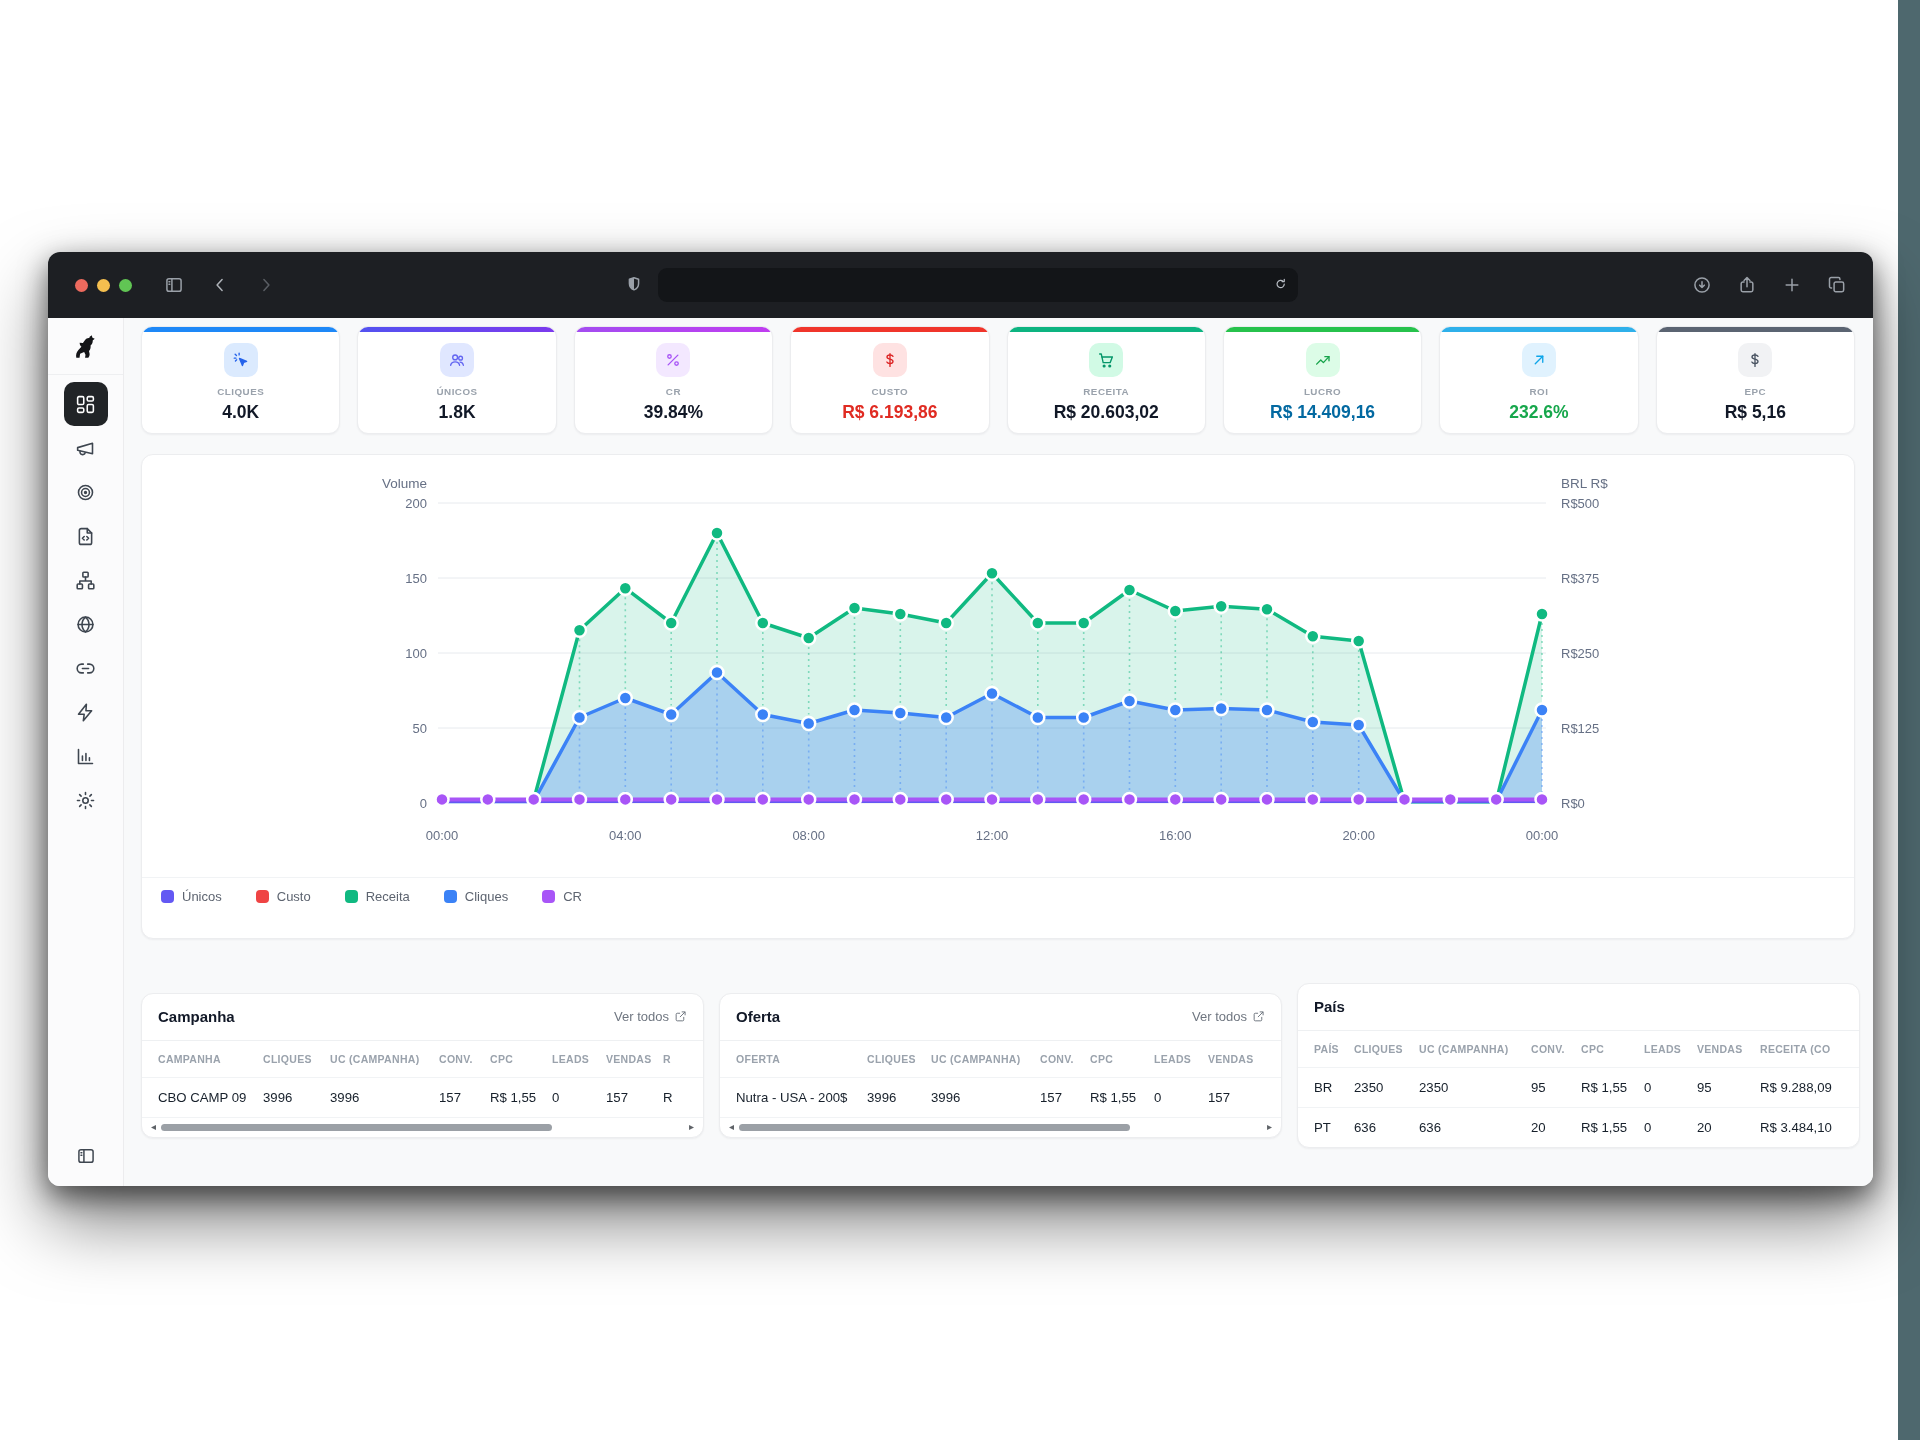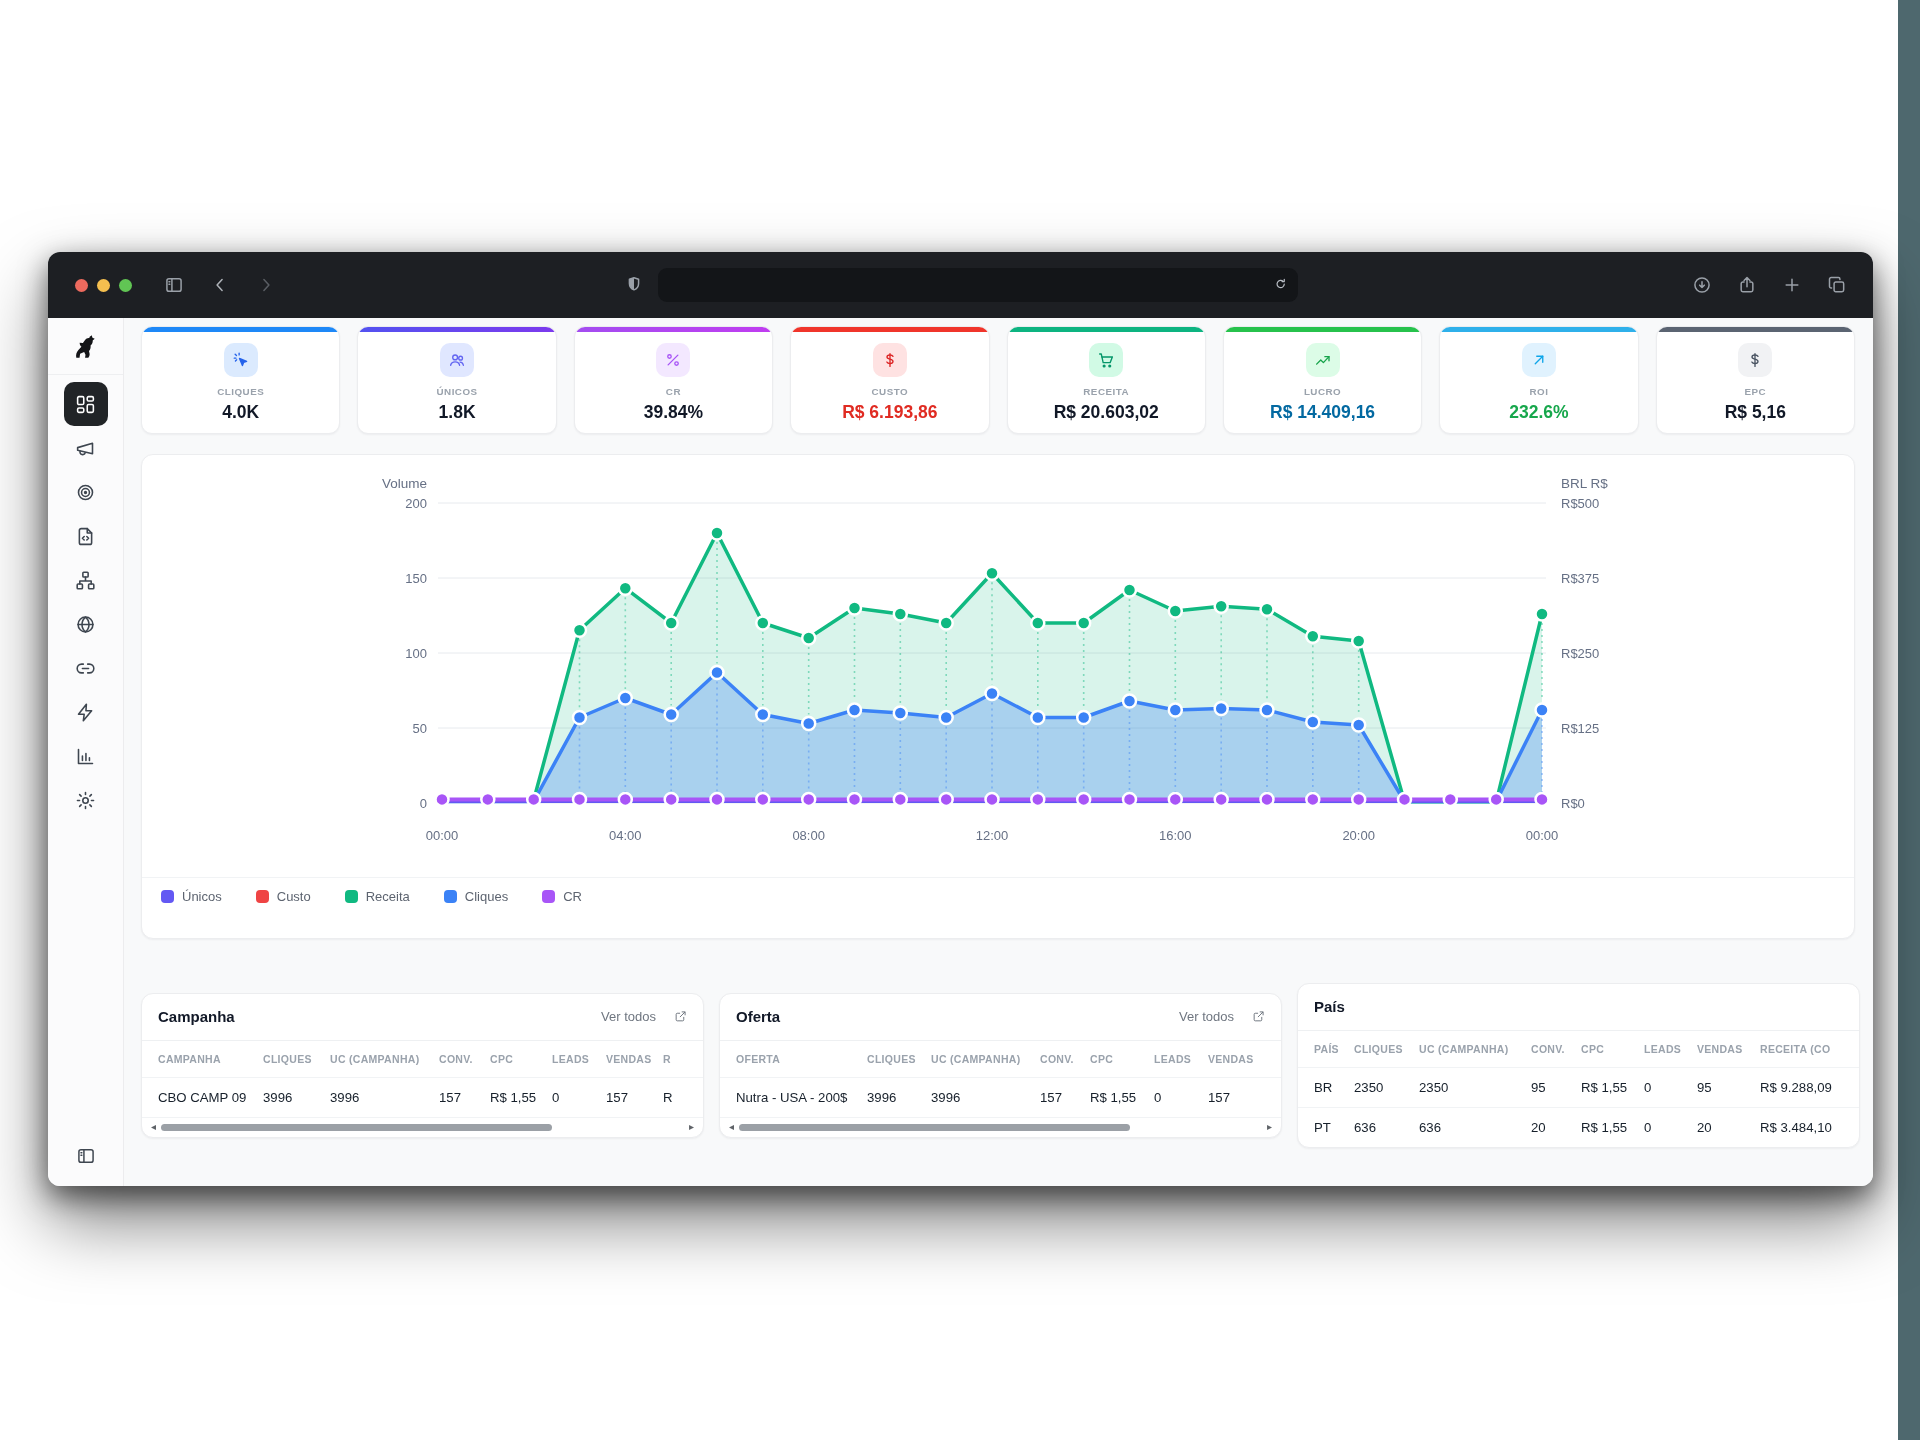--- a/index.html
+++ b/index.html
@@ -65,21 +65,21 @@
   .chart-legend { position:absolute; top:434px; left:19px; display:flex; align-items:center; gap:34px; }
   .leg-item { display:flex; align-items:center; gap:8px; cursor:pointer; }
   .leg-swatch { width:13px; height:13px; border-radius:4px; }
   .leg-label { font-size:13px; color:#5d6470; }
 
   
   .tables-row { display:flex; gap:15px; height:210px; width:1719px;align-items:center; }
   .table-card { width:563px; flex:none; background:#fff; border:1px solid #ecedef; border-radius:12px; overflow:hidden; box-shadow:0 1px 2px rgba(16,24,40,.05); }
   .tc-titlebar { height:47px; display:flex; align-items:center; justify-content:space-between; padding:0 16px; border-bottom:1px solid #eef0f2; }
   .tc-title { font-size:15px; font-weight:bold; color:#111827; }
-  .tc-link { display:flex; align-items:center; gap:18px; font-size:13px; color:#6f7680; cursor:pointer; }
+  .tc-link { display:flex; align-items:center; gap:5px; font-size:13px; color:#6f7680; cursor:pointer; }
   .tc-link svg { width:13px; height:13px; }
   .tc-head, .tc-row { display:grid; align-items:center; padding:0 16px; }
   .tc-head { height:36px; }
   .tc-head span { font-size:10.5px; font-weight:bold; letter-spacing:.3px; color:#9aa2ac; white-space:nowrap; overflow:hidden; }
   .tc-row { height:40px; border-top:1px solid #f1f3f5; }
   .tc-row span { font-size:13.2px; color:#17202b; white-space:nowrap; overflow:hidden; }
   .tc-scroll { height:20px; display:flex; align-items:center; padding:0 9px; gap:5px; border-top:1px solid #f1f3f5; }
   .tc-scroll .arr { font-size:10px; color:#5f6368; line-height:1; }
   .tc-thumb { height:7px; width:72%; background:#9ba0a6; border-radius:4px; }
 </style>

